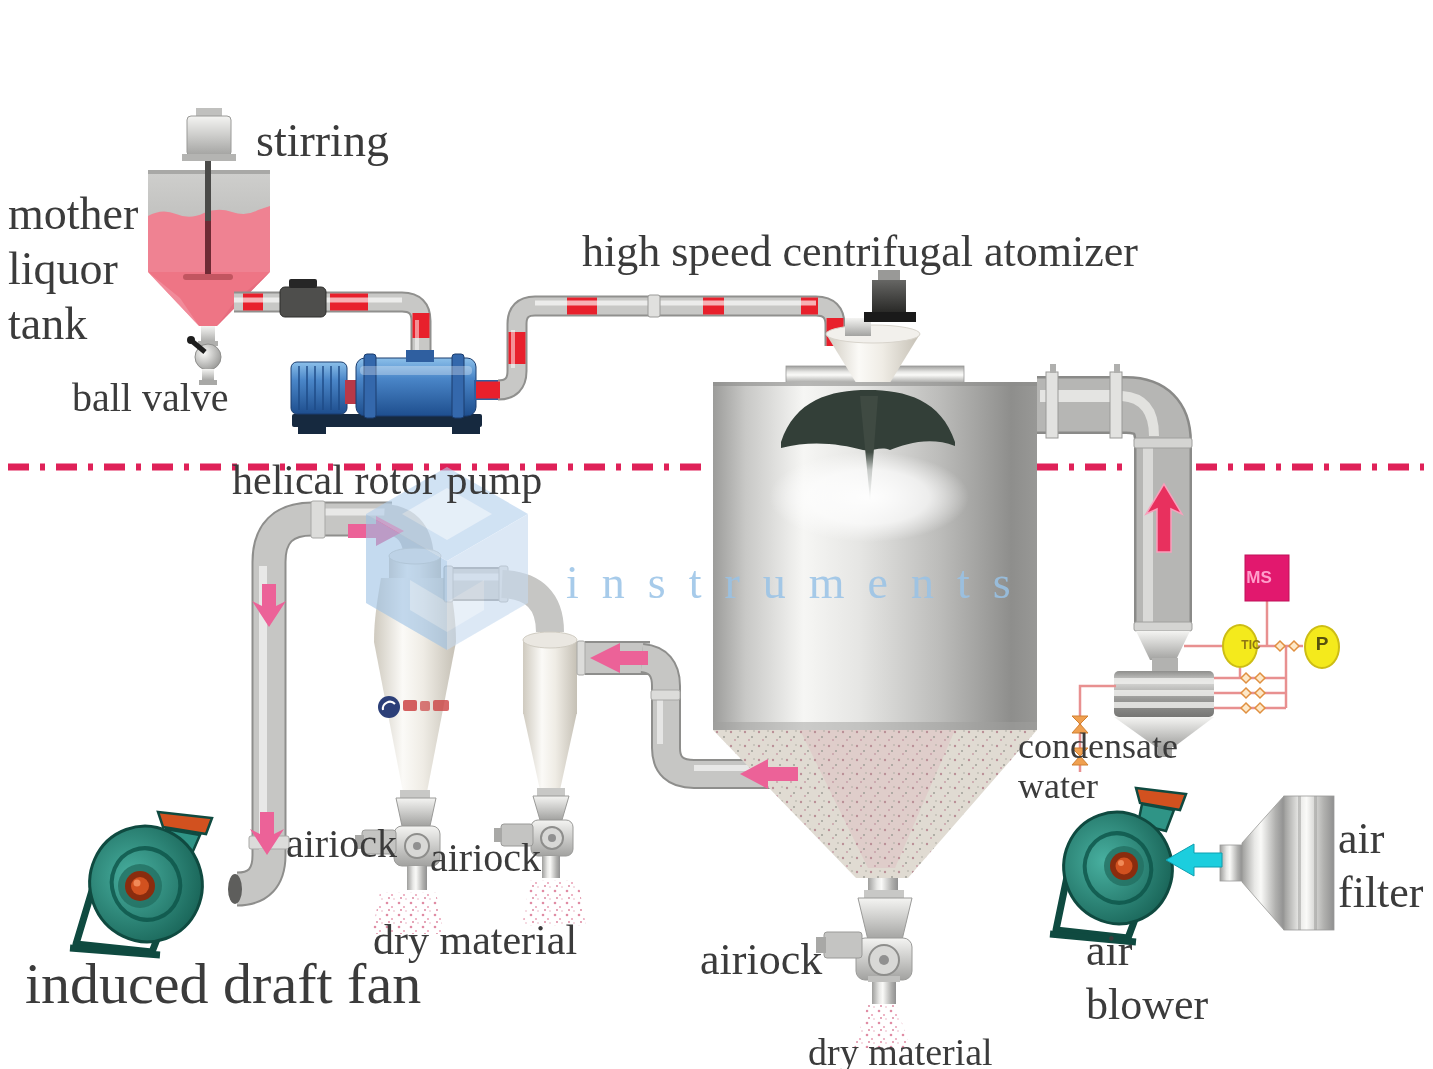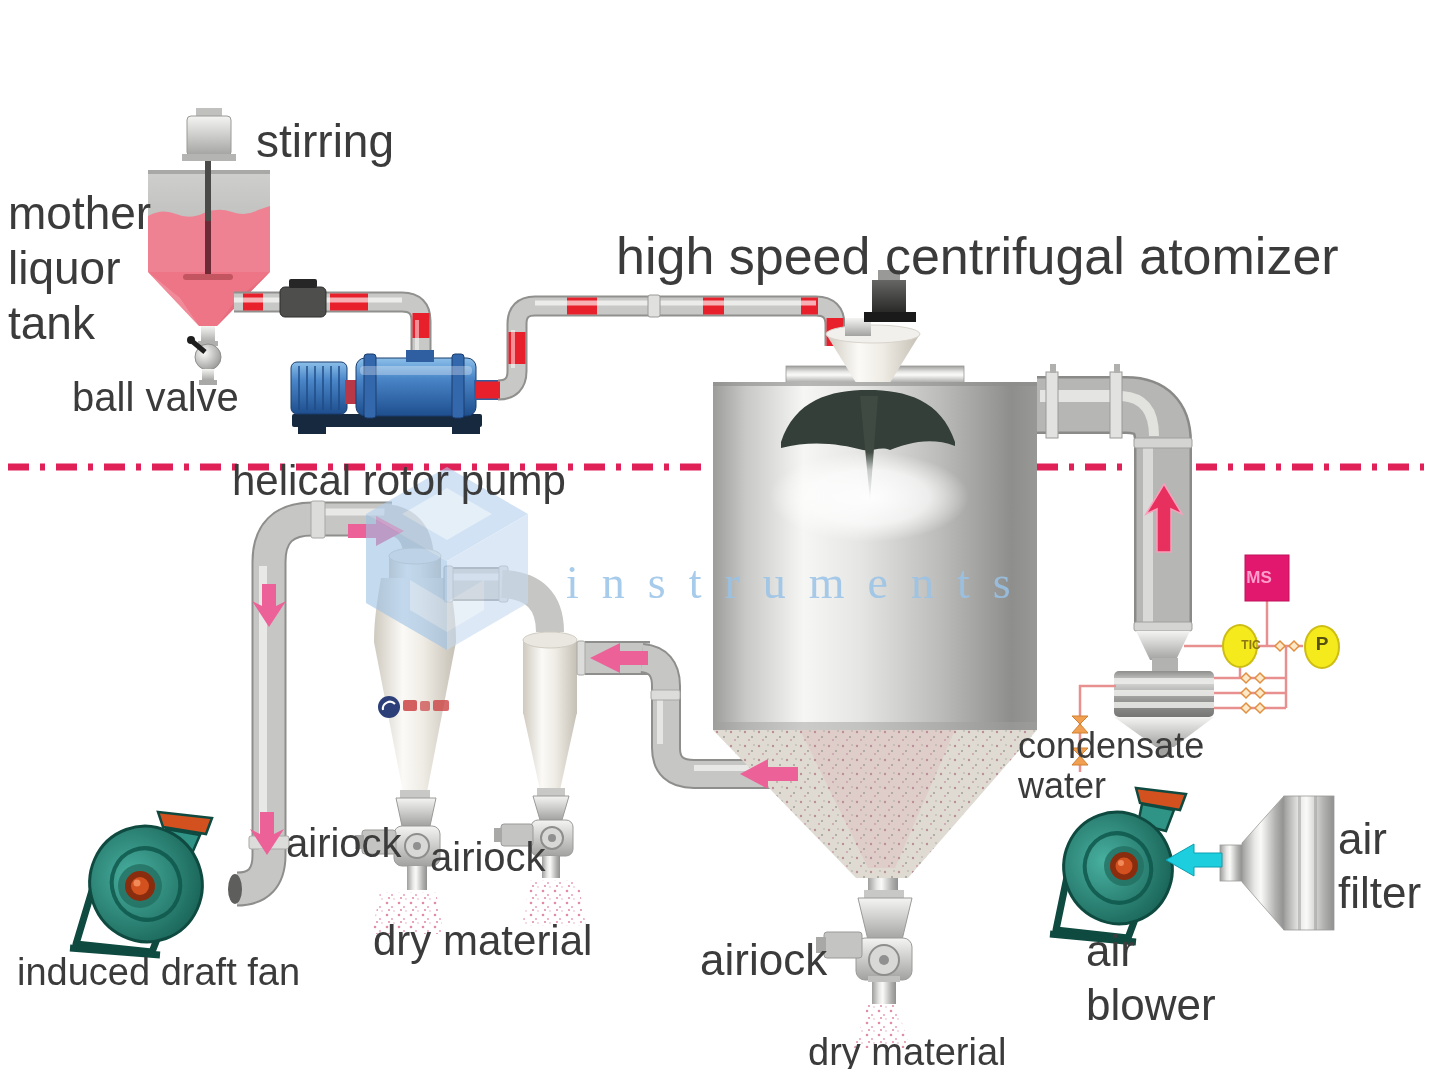--- a/index.html
+++ b/index.html
@@ -1,21 +1,21 @@
 <!DOCTYPE html>
 <html><head>
 <meta charset="utf-8">
 <style>
   html,body{margin:0;padding:0;background:#ffffff;}
   body{width:1433px;height:1069px;position:relative;overflow:hidden;
        font-family:"Liberation Sans",sans-serif;}
   #stage{position:absolute;left:0;top:0;width:1433px;height:1069px;}
   svg{position:absolute;left:0;top:0;}
   .lbl{position:absolute;color:#3b3b3b;white-space:pre-line;line-height:1.18;
-       font-family:Liberation Sans, sans-serif;}
+       font-family:Liberation Serif, serif;}
   .wm-brand{position:absolute;left:560px;top:480px;font-size:80px;font-weight:bold;
        letter-spacing:2px;color:rgba(134,174,213,0.80);}
   .wm-sub{position:absolute;left:566px;top:556px;font-size:46px;
        font-family:"Liberation Serif",serif;letter-spacing:23px;
        color:rgba(152,194,230,0.85);}
   .tag{position:absolute;text-align:center;font-weight:bold;}
   .tag-ms{left:1245px;top:555px;width:28px;height:46px;line-height:46px;
        font-size:17px;color:#ff9ecb;}
   .tag-tic{left:1223px;top:638px;width:56px;font-size:12px;color:#8f7614;}
   .tag-p{left:1305px;top:633px;width:34px;font-size:19px;color:#56500e;}
@@ -410,26 +410,26 @@
 <div class="tag tag-ms">MS</div>
 <div class="tag tag-tic">TIC</div>
 <div class="tag tag-p">P</div>
 
 <div class="lbl" style="left:256px;top:114px;font-size:46px;">stirring</div>
 <div class="lbl" style="left:8px;top:186px;font-size:46px;line-height:1.2;">mother
 liquor
 tank</div>
 <div class="lbl" style="left:72px;top:374px;font-size:40px;">ball valve</div>
 <div class="lbl" style="left:232px;top:418px;font-size:42px;margin-top:38px;">helical rotor pump</div>
-<div class="lbl" style="left:616px;top:226px;font-size:52px;">high speed centrifugal atomizer</div>
+<div class="lbl" style="left:582px;top:226px;font-size:44px;">high speed centrifugal atomizer</div>
 <div class="lbl" style="left:1018px;top:726px;font-size:36px;line-height:1.12;">condensate
 water</div>
 <div class="lbl" style="left:286px;top:820px;font-size:40px;">airiock</div>
 <div class="lbl" style="left:430px;top:834px;font-size:40px;">airiock</div>
 <div class="lbl" style="left:700px;top:934px;font-size:44px;">airiock</div>
 <div class="lbl" style="left:373px;top:916px;font-size:42px;">dry material</div>
 <div class="lbl" style="left:808px;top:1030px;font-size:38px;">dry material</div>
-<div class="lbl" style="left:17px;top:950px;font-size:38px;">induced draft fan</div>
+<div class="lbl" style="left:25px;top:950px;font-size:58px;">induced draft fan</div>
 <div class="lbl" style="left:1086px;top:924px;font-size:44px;line-height:1.22;">air
 blower</div>
 <div class="lbl" style="left:1338px;top:812px;font-size:44px;line-height:1.22;">air
 filter</div>
 </div>
 
 </body></html>

